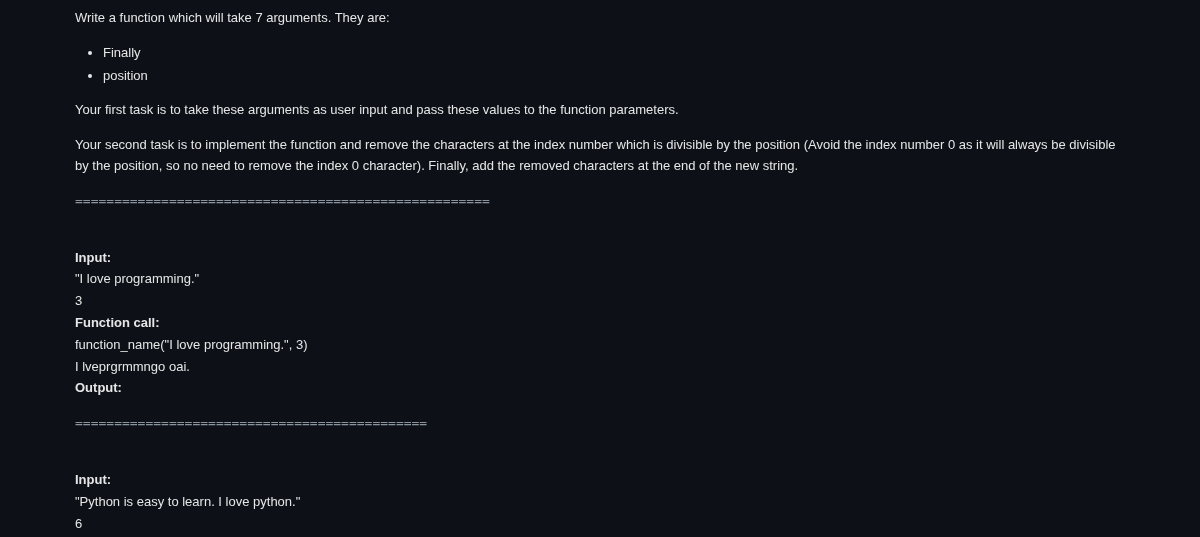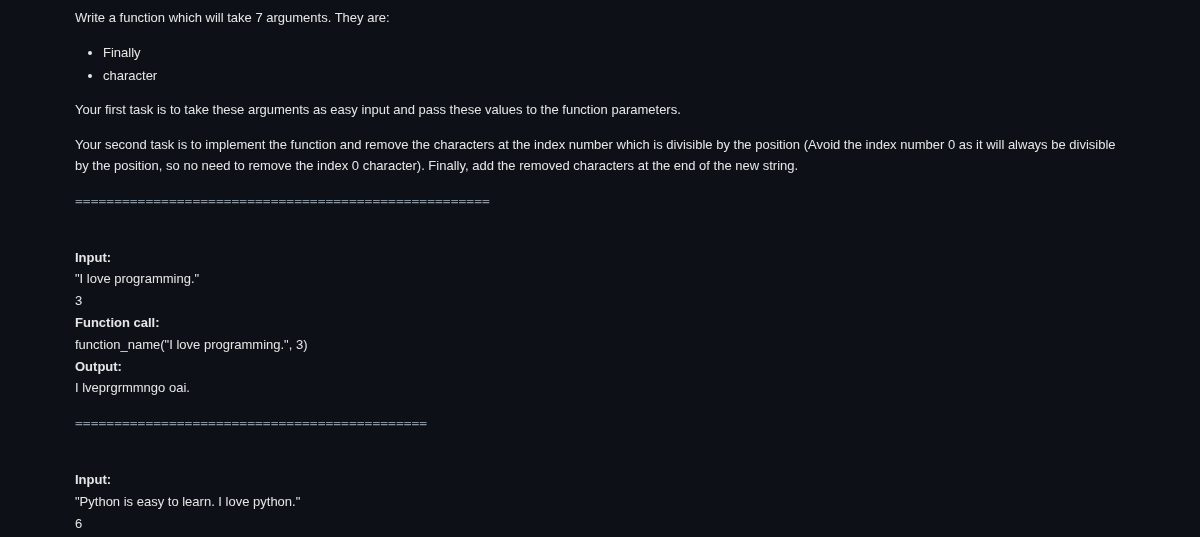--- a/index.html
+++ b/index.html
@@ -51,38 +51,38 @@
   </style>
 </head>
 <body>
 
 <div class="content">
 
   <p>Write a function which will take 7 arguments. They are:</p>
 
   <ul>
     <li>Finally</li>
-    <li>character</li>
+    <li>position</li>
   </ul>
 
-  <p>Your first task is to take these arguments as easy input and pass these values to the function parameters.</p>
+  <p>Your first task is to take these arguments as user input and pass these values to the function parameters.</p>
 
   <p>Your second task is to implement the function and remove the characters at the index number which is divisible by the position (Avoid the index number 0 as it will always be divisible by the position, so no need to remove the index 0 character). Finally, add the removed characters at the end of the new string.</p>
 
 
   <div class="separator">=====================================================</div>
 
   <div class="example-block">
     <div class="example-line bold">Input:</div>
     <div class="example-line">"I love programming."</div>
     <div class="example-line">3</div>
     <div class="example-line bold">Function call:</div>
     <div class="example-line">function_name("I love programming.", 3)</div>
+    <div class="example-line">I lveprgrmmngo oai.</div>
     <div class="example-line bold">Output:</div>
-    <div class="example-line">I lveprgrmmngo oai.</div>
   </div>
 
   <div class="separator">=============================================</div>
 
   <div class="example-block">
     <div class="example-line bold">Input:</div>
     <div class="example-line">"Python is easy to learn. I love python."</div>
     <div class="example-line">6</div>
     <div class="example-line bold">Function call:</div>
 

